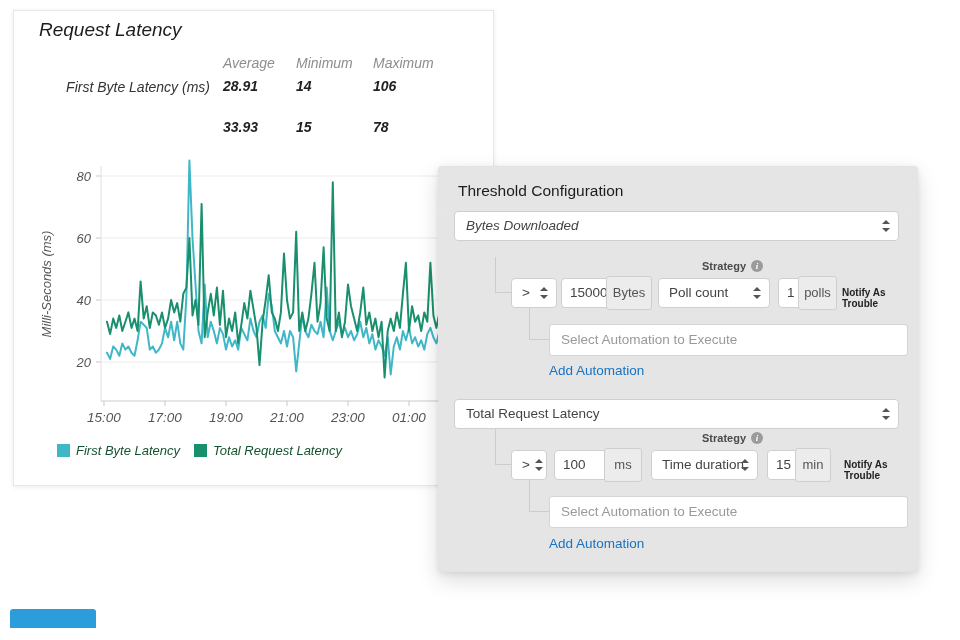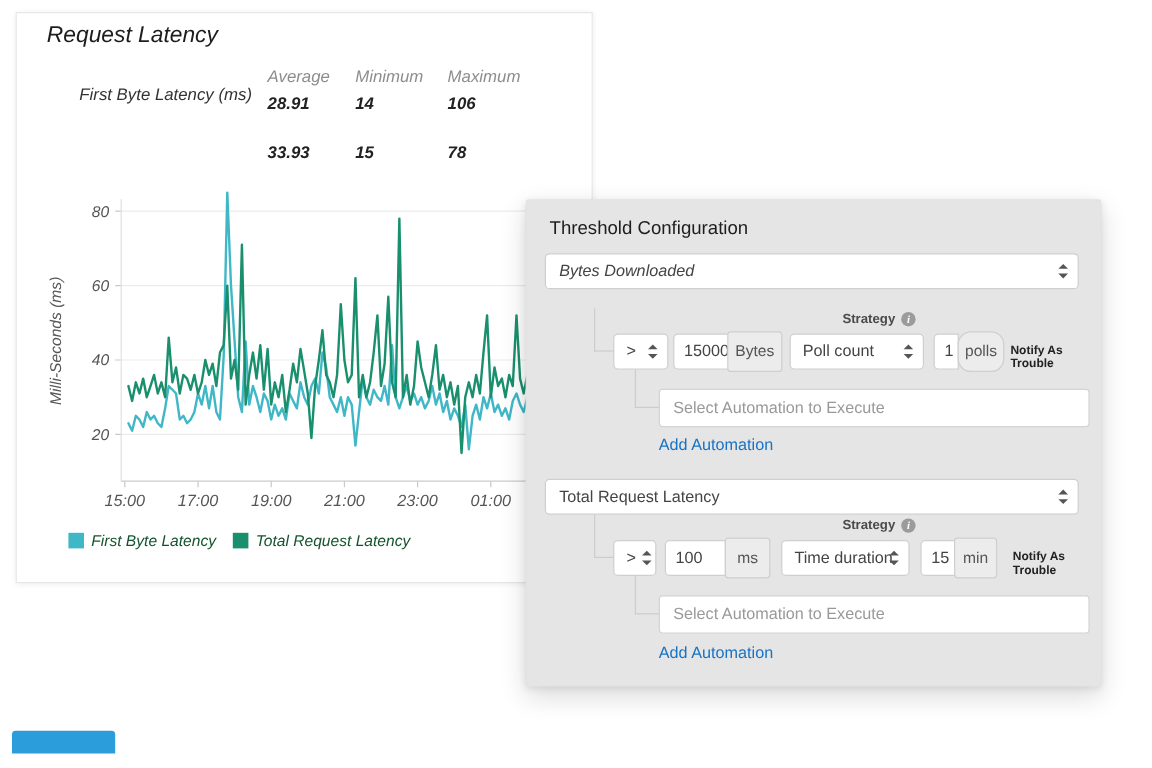--- a/index.html
+++ b/index.html
@@ -66,21 +66,21 @@
 
 <div class="stage">
 
   <div class="latency-panel">
     <div class="latency-title">Request Latency</div>
 
     <div class="stat-header col-avg">Average</div>
     <div class="stat-header col-min">Minimum</div>
     <div class="stat-header col-max">Maximum</div>
 
-    <div class="stat-label" style="top:58px;">First Byte Latency (ms)</div>
+    <div class="stat-label" style="top:67px;">First Byte Latency (ms)</div>
     <div class="stat-val col-avg" style="top:67px;">28.91</div>
     <div class="stat-val col-min" style="top:67px;">14</div>
     <div class="stat-val col-max" style="top:67px;">106</div>
 
     <div class="stat-val col-avg" style="top:108px;">33.93</div>
     <div class="stat-val col-min" style="top:108px;">15</div>
     <div class="stat-val col-max" style="top:108px;">78</div>
 
     <svg id="latency-svg" style="position:absolute; left:0; top:145px;" width="479" height="280" viewBox="0 0 479 280">
         <line x1="87" y1="206" x2="461" y2="206" stroke="#ececec" stroke-width="1"></line>
@@ -150,21 +150,21 @@
     <div class="ctl ctl-input" style="left:122px; top:111px; width:66px;">15000</div>
     <div class="suffix" style="left:167px; top:109px; width:46px;">Bytes</div>
     <div class="ctl ctl-select" style="left:219px; top:111px; width:112px;">
       <span>Poll count</span>
       <span class="stepper">
           <span class="up"></span>
           <span class="down"></span>
         </span>
     </div>
     <div class="ctl ctl-input" style="left:339px; top:111px; width:21px;">1</div>
-    <div class="suffix" style="left:359px; top:109px; width:39px;border-radius:11px;">polls</div>
+    <div class="suffix" style="left:359px; top:109px; width:39px;">polls</div>
     <div class="notify" style="left:403px; top:120px;">Notify As Trouble</div>
 
     <div class="connector" style="left:90px; top:141px; width:26px; height:32px;"></div>
     <div class="automation-input" style="top:157px;">Select Automation to Execute</div>
     <a class="add-automation" style="top:196px;">Add Automation</a>
 
     <div class="dropdown" style="top:232px;">
       <span>Total Request Latency</span>
       <span class="stepper">
           <span class="up"></span>

